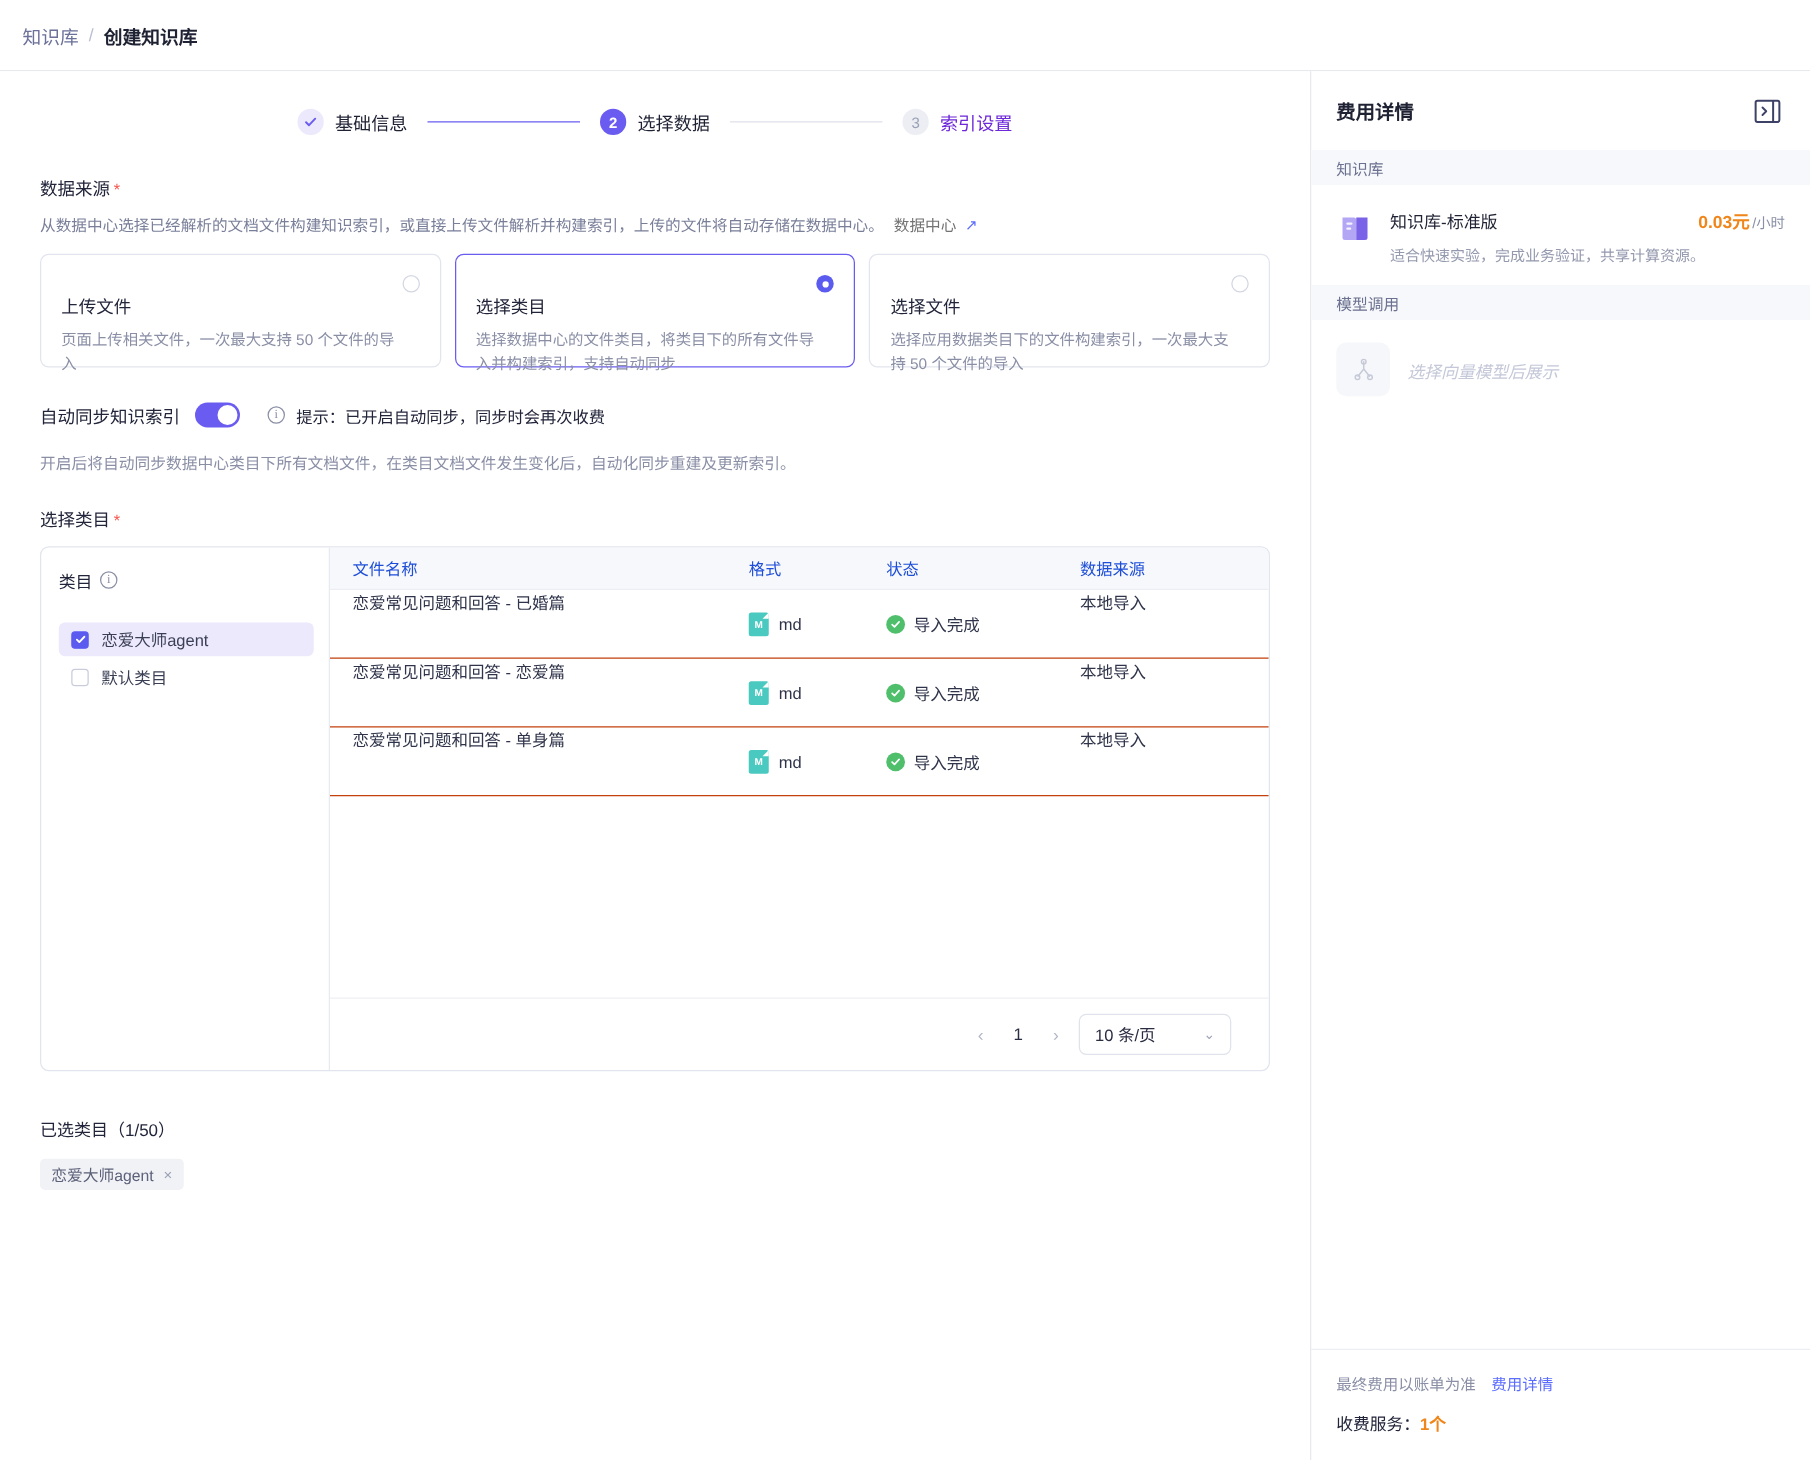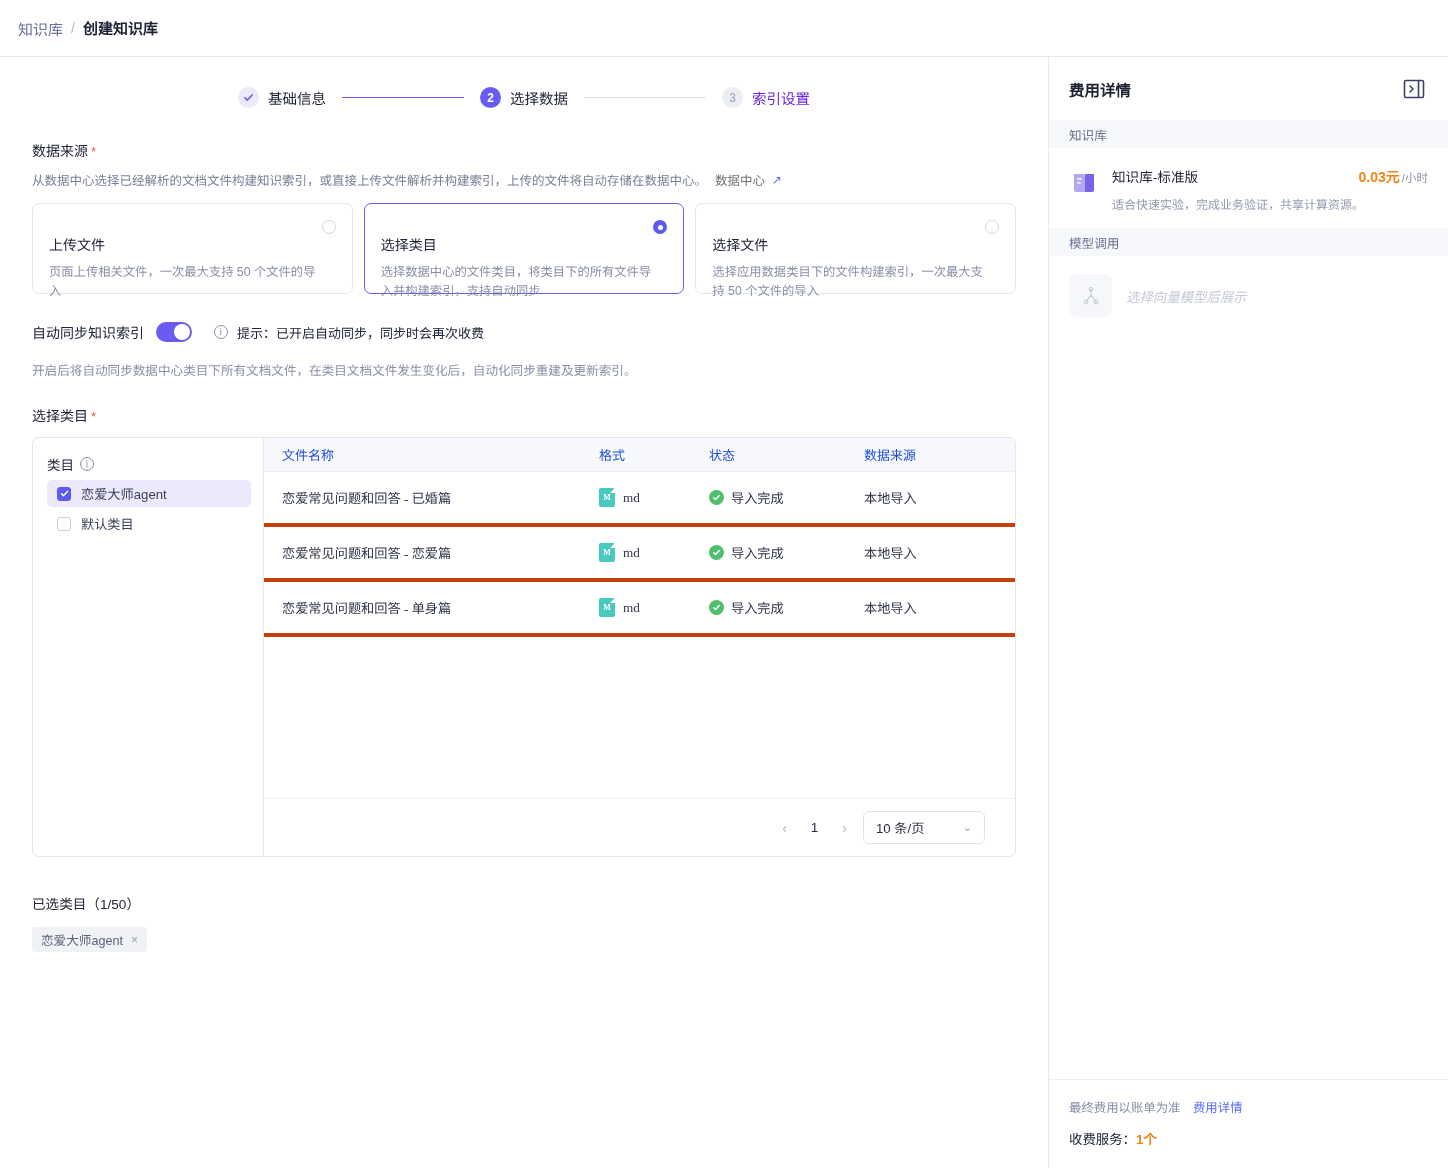--- a/index.html
+++ b/index.html
@@ -17,21 +17,21 @@
   
   .breadcrumb-bar {
     height: 57px; flex: 0 0 57px;
     display: flex; align-items: center;
     padding-left: 18px;
     border-bottom: 1px solid #e8e8ef;
     background: #fff;
   }
   .crumb-link { font-size: 15px; color: #6b7199; cursor: pointer; }
   .crumb-sep { font-size: 14px; color: #b9bdd1; margin: 0 8px; }
-  .crumb-current { font-size: 15px; color: #1f2233; font-weight: bold; font-family: Liberation Mono, monospace; }
+  .crumb-current { font-size: 15px; color: #1f2233; font-weight: bold; }
 
   
   .body-split { flex: 1 1 auto; display: flex; min-height: 0; }
   .main-col { width: 1048px; flex: 0 0 1048px; position: relative; background:#fff; overflow: hidden;}
   .side-col {
     flex: 1 1 auto; border-left: 1px solid #e8e8ef;
     display: flex; flex-direction: column; background: #fff;
   }
 
   
@@ -95,21 +95,21 @@
   }
   .tip-text { font-size: 13px; color: #22253a; }
   .sub-desc { font-size: 12.6px; color: #8a8fa6; margin-top: 18px; }
 
   
   .selector {
     margin-top: 12px; width: 984px; height: 420px;
     border: 1px solid #e3e5ee; border-radius: 7px; display: flex; overflow: hidden; background:#fff;
   }
   .tree-pane { width: 231px; flex: 0 0 231px; border-right: 1px solid #e8eaf1; padding: 16px 12px 0 14px; }
-  .tree-head { font-size: 13.5px; color: #22253a; display: flex; align-items: center; gap: 6px; margin-bottom: 6px; }
+  .tree-head { font-size: 13.5px; color: #22253a; display: flex; align-items: center; gap: 6px; margin-bottom: 24px; }
   .tree-head .info-ico { margin: 0; }
   .tree-item {
     display: flex; align-items: center; gap: 9px; height: 27px;
     padding: 0 8px 0 34px; border-radius: 5px; font-size: 13.2px; color: #3b3f55; cursor: pointer;
     position: relative; margin-bottom: 3px;
   }
   .tree-item.sel { background: #ece9fd; }
   .cbox {
     position: absolute; left: 10px; width: 14px; height: 14px; border-radius: 3px;
     border: 1px solid #c9cddb; background: #fff;
@@ -117,22 +117,22 @@
   .cbox.on { background: #5b5bf0; border-color: #5b5bf0; display: flex; align-items:center; justify-content:center;}
   .cbox.on svg { width: 9px; height: 9px; }
 
   
   .table-pane { flex: 1 1 auto; display: flex; flex-direction: column; }
   .tbl-head {
     display: flex; align-items: center; height: 34px; background: #f7f8fb;
     border-bottom: 1px solid #edeef4; font-size: 13px; color: #1d4ed8;
   }
   .tbl-row {
-    display: flex; align-items: center; height: 55px;
-    border-bottom: 4px solid #c2410c; font-size: 13.2px; color: #30344a; font-family: Liberation Serif, serif;
+    display: flex; height: 55px;
+    border-bottom: 1px solid #c2410c; font-size: 13.2px; color: #30344a;
   }
   .c-name { width: 335px; flex:0 0 335px; padding-left: 18px; }
   .c-fmt  { width: 110px; flex:0 0 110px; display:flex; align-items:center; gap:8px;}
   .c-stat { width: 155px; flex:0 0 155px; display:flex; align-items:center; gap:7px;}
   .c-src  { flex: 1 1 auto; }
   .md-ico {
     width: 16px; height: 19px; background: #49c9c0; border-radius: 2px;
     position: relative; display:flex; align-items:center; justify-content:center;
     color: #fff; font-size: 8px; font-weight: bold;
   }

